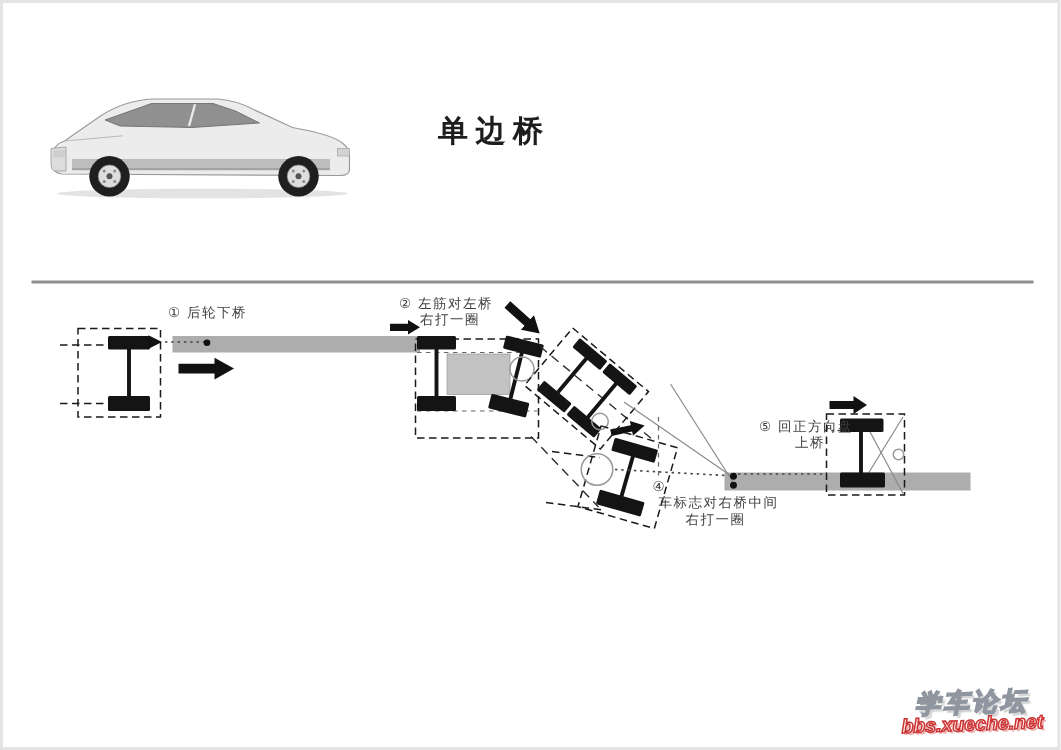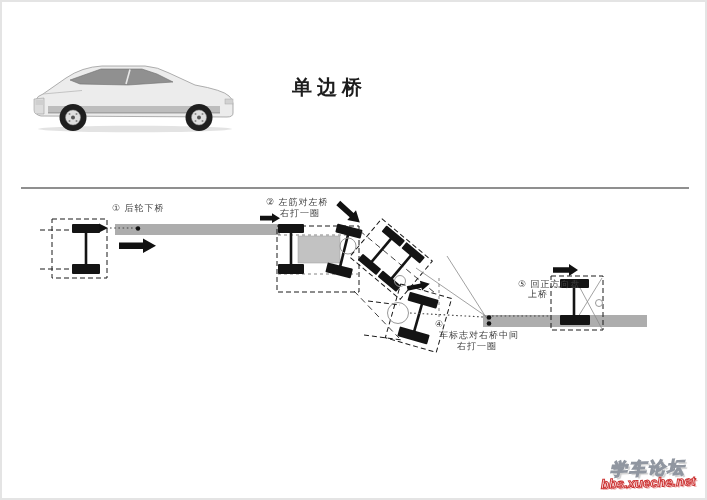--- a/index.html
+++ b/index.html
@@ -24,21 +24,21 @@
   
   .ann{
     position:absolute;
     font-size:9px;line-height:10.5px;letter-spacing:1px;
     color:#3f3f3f;white-space:nowrap;
   }
   .ann .ann-num{font-size:9px;}
   #ann2 .ann-l2{margin-left:14px;}
   #ann3 .ann-l2{margin-left:23px;}
   #ann4 .ann-l2{margin-left:18px;}
-  #ann5 .ann-l2{margin-left:10px;font-family:Liberation Mono, monospace;}
+  #ann5 .ann-l2{margin-left:24px;}
   #ann4{overflow:visible;}
   #ann4 .ann-num{position:absolute;top:-11px;left:-4px;}
   
   #watermark{
     left:590px;top:458px;width:112px;text-align:center;
     transform:rotate(-2deg);
   }
   #wm1{
     display:block;
     font-size:17px;font-weight:bold;font-style:italic;letter-spacing:2px;
@@ -202,21 +202,21 @@
     <div class="ann-l2">右打一圈</div>
   </div>
 
 
   <div id="ann4" class="ann" style="left:437px;top:328px">
     <span class="ann-num">④</span>
     <div class="ann-l1"><span>车标志对右桥中间</span></div>
     <div class="ann-l2">右打一圈</div>
   </div>
 
-  <div id="ann5" class="ann" style="left:516px;top:277px">
+  <div id="ann5" class="ann" style="left:504px;top:277px">
     <div class="ann-l1"><span class="ann-num">⑤</span> <span>回正方向盘</span></div>
     <div class="ann-l2">上桥</div>
   </div>
 
   <div id="watermark" class="abs">
     <span id="wm1">学车论坛</span>
     <span id="wm2">bbs.xueche.net</span>
   </div>
 
 </div>

